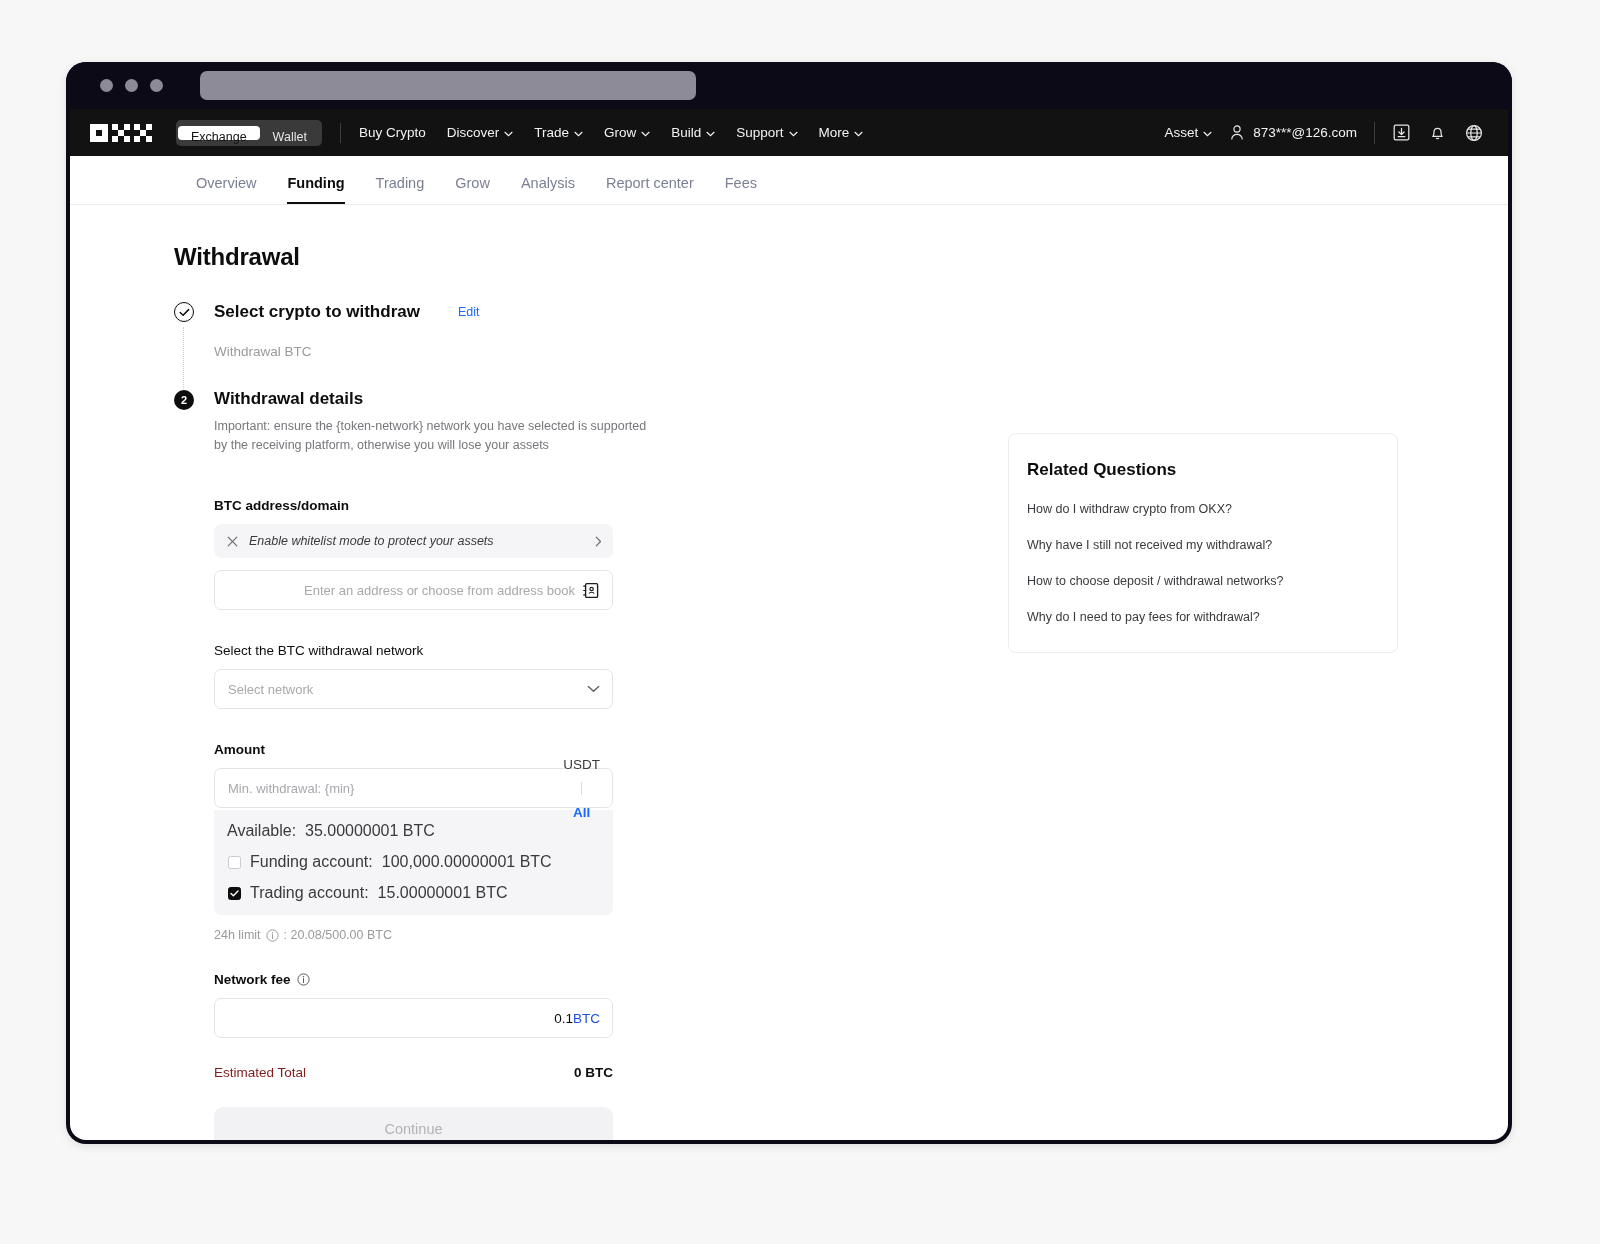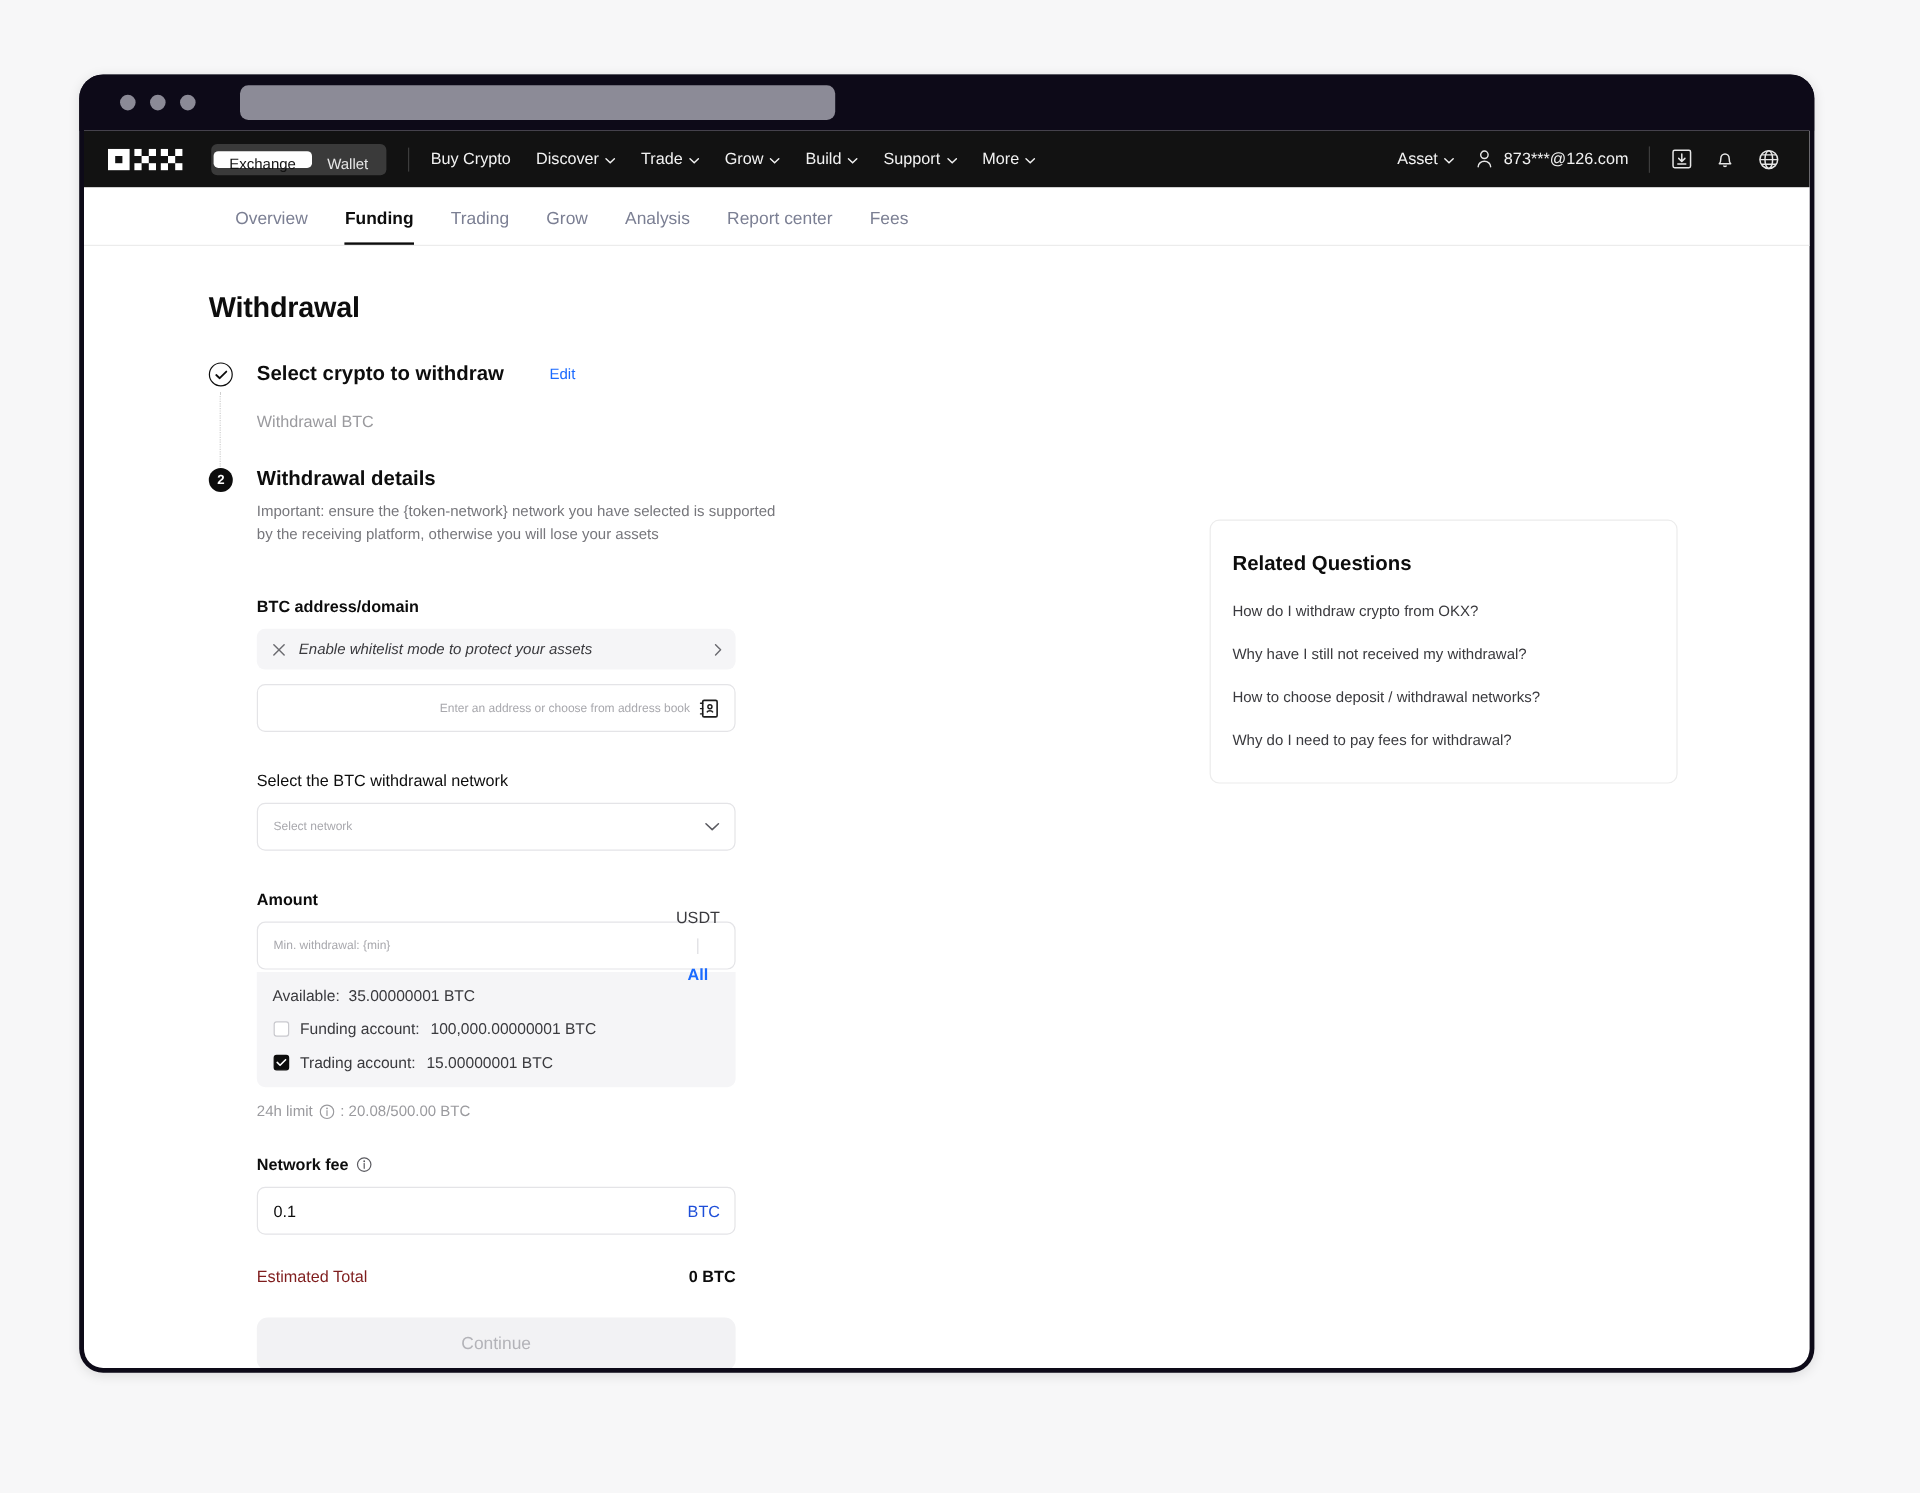--- a/index.html
+++ b/index.html
@@ -202,38 +202,38 @@
   #whitelist-banner .x-icon { margin-right: 11px; display: flex; }
   #whitelist-banner .chev-right { margin-left: auto; display: flex; }
 
   .text-input {
     width: 399px; height: 40px;
     border: 1px solid #e4e4e7; border-radius: 7px;
     display: flex; align-items: center;
     padding: 0 12px 0 13px;
     background: #fff;
   }
-  .text-input .ph { font-size: 10px; color: #a8a8ad; flex: 1; }
-  .text-input .val { font-size: 13.5px; color: #0d0d0d; flex: 1; }
+  .text-input .ph { font-size: 13px; color: #a8a8ad; flex: 1; }
+  .text-input .val { font-size: 13.5px; color: #0d0d0d; flex: 1; text-align: right; }
   .text-input .suffix { font-size: 13.5px; color: #1d4ed8; }
   .text-input .trail-icon { display: flex; margin-left: 8px; }
 
   .amt-right { display: flex; align-items: center; gap: 10px; flex-direction: column; }
   .amt-unit { font-size: 13.5px; color: #3a3a3e; }
   .amt-sep { width: 1px; height: 13px; background: #dcdce0; }
   .amt-all { font-size: 13.5px; color: #1a6aff; font-weight: bold; cursor: pointer; }
 
   #balances-box {
     width: 399px;
     background: #f5f5f7;
     border-radius: 0 0 7px 7px;
     padding: 12px 13px 13px 13px;
     margin-top: 2px;
   }
-  .bal-line { font-size: 13px; color: #3a3a3e; margin-bottom: 13px; }
+  .bal-line { font-size: 16px; color: #3a3a3e; margin-bottom: 13px; }
   .bal-line:last-child { margin-bottom: 0; }
   .bal-check-row { display: flex; align-items: center; gap: 9px; padding-left: 1px; }
   .cbox {
     width: 13px; height: 13px; border-radius: 2.5px;
     border: 1px solid #c9c9ce; background: #fff;
     flex: 0 0 13px;
   }
   .cbox.checked {
     background: #0d0d0d; border-color: #0d0d0d;
     display: flex; align-items: center; justify-content: center;

